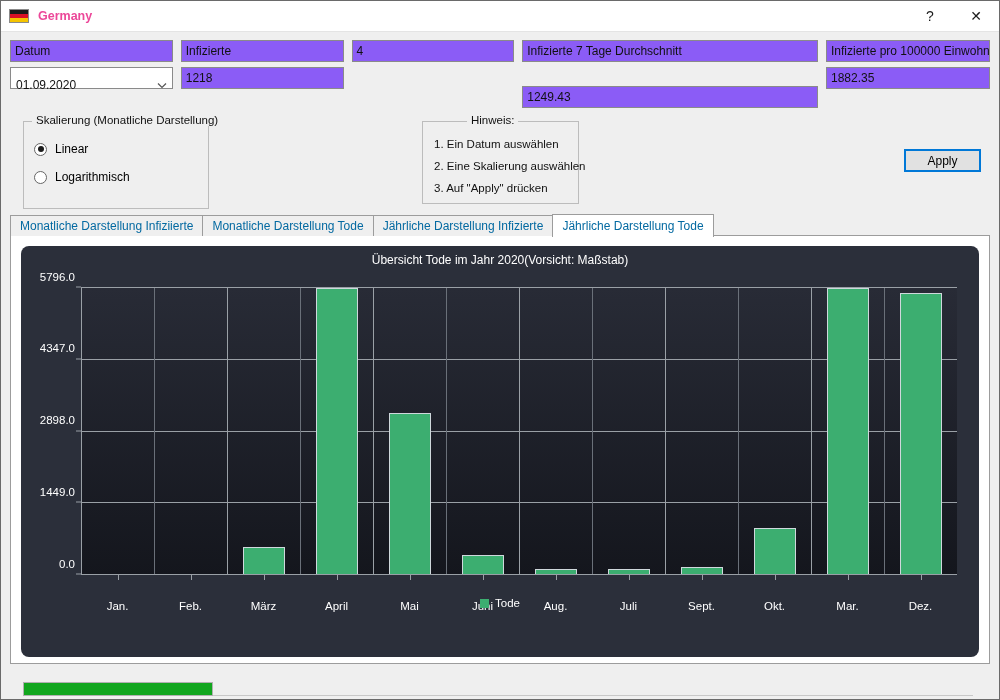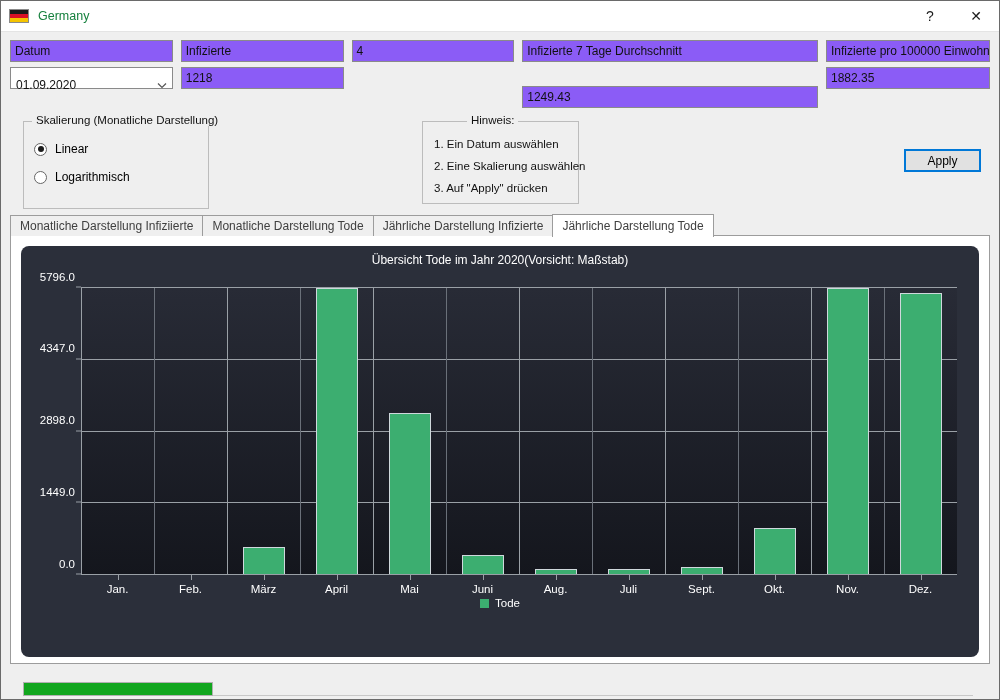--- a/index.html
+++ b/index.html
@@ -25,21 +25,21 @@
     display:flex; align-items:center;
     flex:0 0 31px;
     border-bottom:1px solid #e4e4e4;
   }
   .flag {
     width:20px; height:14px; margin-left:8px; margin-right:9px;
     border:1px solid #8a8a8a;
     background:linear-gradient(to bottom,#1a1a1a 0 33.3%,#d81125 33.3% 66.6%,#f5c400 66.6% 100%);
     flex:0 0 auto;
   }
-  .title-text { font-size:12.5px; color:#15803d; }
+  .title-text { font-size:12.5px; color:#ec4899;font-weight:bold; }
   .titlebar-spacer { flex:1 1 auto; }
   .tb-btn {
     width:46px; height:31px; display:flex; align-items:center; justify-content:center;
     font-size:14px; color:#1b1b1b; cursor:default;
   }
   .tb-btn.close { width:46px; }
 
   
   .fields {
     padding:8px 9px 0 9px;
@@ -110,21 +110,21 @@
   }
 
   
   .tabstrip {
     margin:0 9px; display:flex; align-items:flex-end; height:22px;
     position:relative; z-index:2;
   }
   .tab {
     height:21px; padding:4px 9px;
     display:flex; align-items:center;
-    font-size:12px; color:#404040;
+    font-size:12px; color:#0369a1;
     border:1px solid #9c9c9c; border-bottom:none;
     background:#efefef;
     margin-right:-1px;
     white-space:nowrap;
     margin-top:40px;
   }
   .tab.active {
     background:#ffffff; height:23px; position:relative; top:1px;
     border-color:#9c9c9c; z-index:3;
   }
@@ -185,21 +185,21 @@
   }
   .bar {
     width:42px; background:#3cae70; border:1px solid #cfd8dc;
     border-bottom:none;
   }
   .xtick-mark {
     position:absolute; top:100%; left:50%; width:1px; height:5px;
     background:#9aa0a6;
   }
   .xtick-label {
-    position:absolute; top:100%; margin-top:8px; left:50%;
+    position:absolute; top:100%; margin-top:25px; left:50%;
     transform:translateX(-50%);
     color:#ffffff; font-size:11.5px; white-space:nowrap;
   }
   .legend {
     position:absolute; left:0; right:0; bottom:48px;
     display:flex; align-items:center; justify-content:center; gap:6px;
   }
   .legend-swatch { width:9px; height:9px; background:#3cae70; }
   .legend-label { color:#ffffff; font-size:11.5px; }
 
@@ -370,21 +370,21 @@
               <div class="xtick-label">Sept.</div>
             </div>
             <div class="bar-slot">
               <div class="bar" title="Okt.: 943" style="height: calc(16.2698% + 0px); background: rgb(60, 174, 112);"></div>
               <div class="xtick-mark"></div>
               <div class="xtick-label">Okt.</div>
             </div>
             <div class="bar-slot">
               <div class="bar" title="Nov.: 5796" style="height: calc(100% + 0px); background: rgb(60, 174, 112);"></div>
               <div class="xtick-mark"></div>
-              <div class="xtick-label">Nov.</div>
+              <div class="xtick-label">Mar.</div>
             </div>
             <div class="bar-slot">
               <div class="bar" title="Dez.: 5700" style="height: calc(98.3437% + 0px); background: rgb(60, 174, 112);"></div>
               <div class="xtick-mark"></div>
               <div class="xtick-label">Dez.</div>
             </div>
           </div>
         <div class="axis-left"></div>
         <div class="axis-bottom"></div>
       </div>

